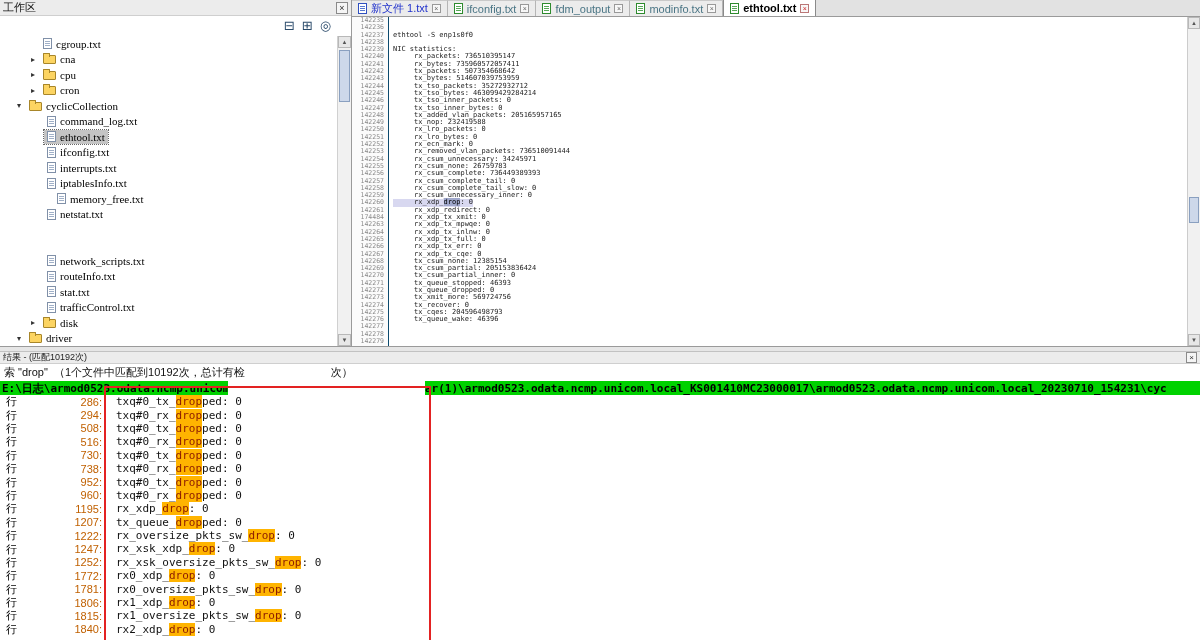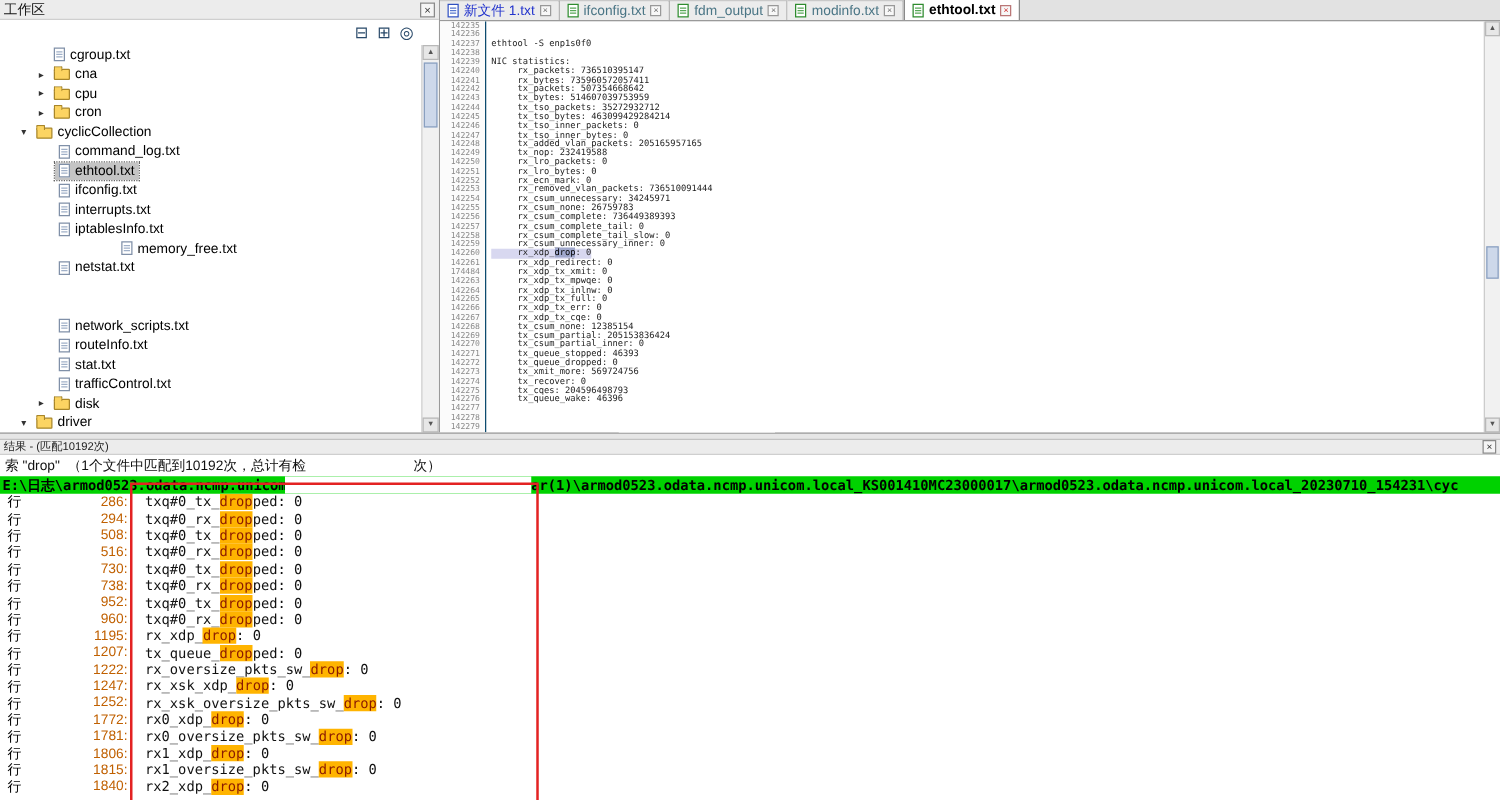--- a/index.html
+++ b/index.html
@@ -11,21 +11,21 @@
   .workspace{position:absolute;left:0;top:0;width:352px;height:346px;background:#fff;border-right:1px solid #9a9a9a;}
   .ws-header{height:16px;background:#ececec;border-bottom:1px solid #cfcfcf;display:flex;align-items:center;padding:0 3px;font-size:11px;color:#111;}
   .ws-title{flex:1;}
   .mini-close{width:12px;height:12px;border:1px solid #8a8a8a;background:#f5f5f5;font-size:9px;line-height:10px;text-align:center;color:#333;}
   .ws-toolbar{height:20px;display:flex;justify-content:flex-end;align-items:center;gap:7px;padding:0 20px 0 0;background:#fff;}
   .ws-tool{font-size:13px;line-height:14px;color:#2a4a6a;cursor:default;}
   .tree{position:absolute;left:0;top:36px;width:338px;bottom:0;overflow:hidden;font-size:11px;}
   .tree-row{height:15.5px;display:flex;align-items:center;white-space:nowrap;}
   .tree-row.spacer{height:15.5px;}
   .tree-arrow{display:inline-block;width:14px;text-align:center;font-size:8px;color:#333;flex:none;}
-  .tree-unit{display:inline-flex;align-items:center;gap:4px;padding:1px 3px;}
+  .tree-unit{display:inline-flex;align-items:center;gap:4px;padding:1px 3px;font-family:Liberation Serif, serif;}
   .tree-unit.selected{background:#c4c4c4;outline:1px dotted #666;}
   .icon-folder{position:relative;flex:none;width:13px;height:9px;background:#fcd462;border:1px solid #a8862a;border-radius:1px;margin-top:1px;}
   .icon-folder::before{content:"";position:absolute;left:-1px;top:-3px;width:5px;height:3px;background:#fcd462;border:1px solid #a8862a;border-bottom:none;border-radius:1px 1px 0 0;}
   .icon-file{position:relative;flex:none;width:9px;height:11px;background:#fff;border:1px solid #8090a8;}
   .icon-file::after{content:"";position:absolute;left:1px;top:2px;width:5px;height:1px;background:#a0b0c8;box-shadow:0 2px 0 #a0b0c8,0 4px 0 #a0b0c8;}
   .tree-label{color:#000;}
   
   .tree-sb{position:absolute;right:0;top:36px;width:14px;bottom:0;background:#f1f1f1;border-left:1px solid #d0d0d0;}
   .sb-btn{position:absolute;left:0;right:0;height:12px;background:#e7e7e7;border:1px solid #b8b8b8;font-size:6px;line-height:10px;text-align:center;color:#555;display:block;}
   .sb-top{top:0;} .sb-bottom{bottom:0;}
@@ -162,21 +162,21 @@
             <span class="tree-label">interrupts.txt</span>
           </span>
         </div>
         <div class="tree-row" style="padding-left: 30px;">
           <span class="tree-arrow"></span>
           <span class="tree-unit">
             <span class="icon-file"></span>
             <span class="tree-label">iptablesInfo.txt</span>
           </span>
         </div>
-        <div class="tree-row" style="padding-left: 40px; margin-left: 40px;">
+        <div class="tree-row" style="padding-left: 40px;">
           <span class="tree-arrow"></span>
           <span class="tree-unit">
             <span class="icon-file"></span>
             <span class="tree-label">memory_free.txt</span>
           </span>
         </div>
         <div class="tree-row" style="padding-left: 30px;">
           <span class="tree-arrow"></span>
           <span class="tree-unit">
             <span class="icon-file"></span>

